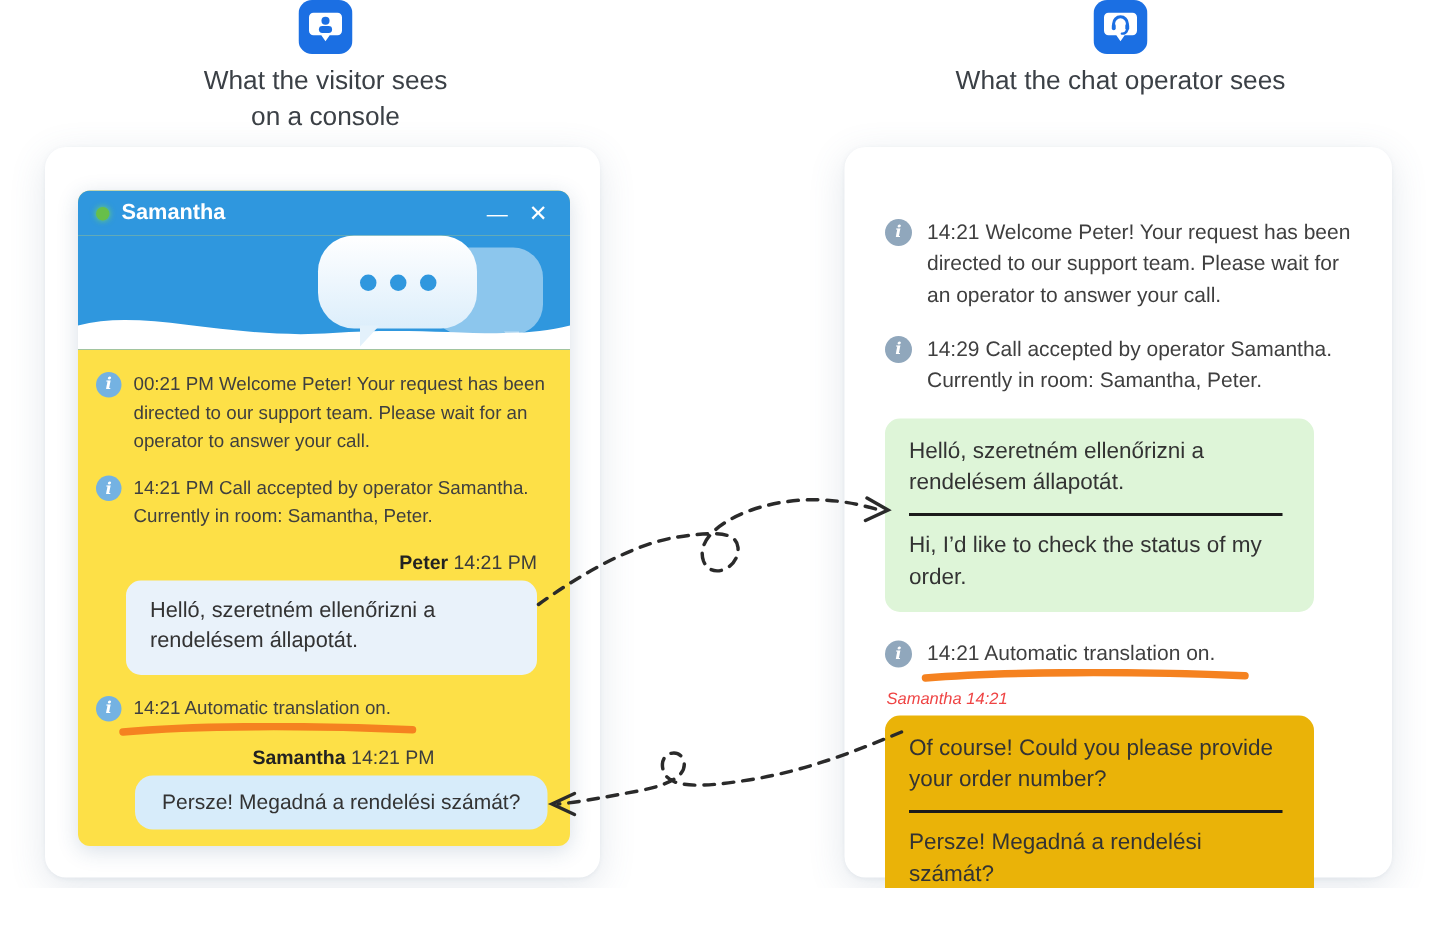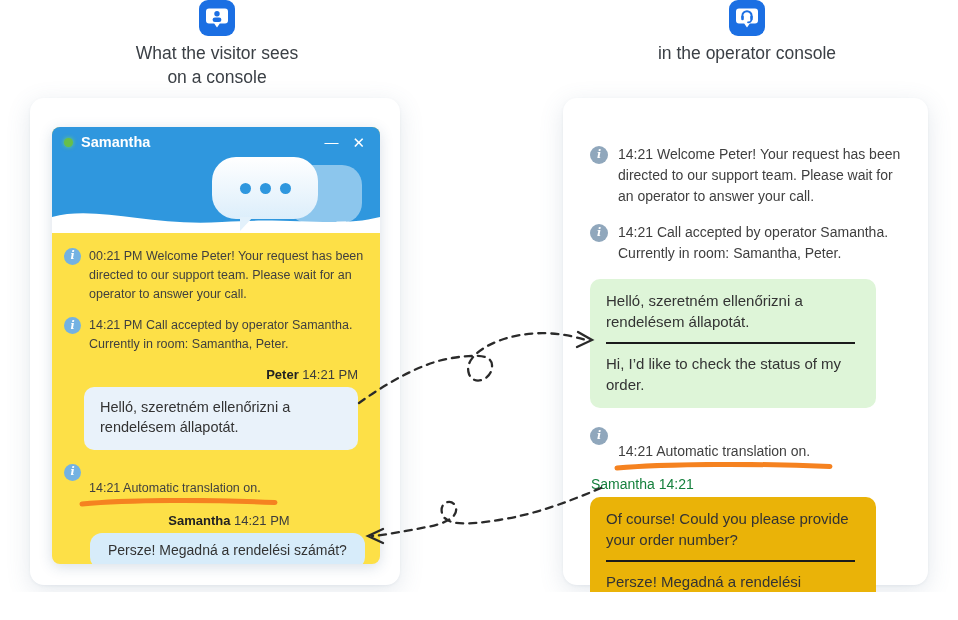--- a/index.html
+++ b/index.html
@@ -57,33 +57,33 @@
   .msg-meta { font-size:13px; color:#3c3c3c; }
   .msg-meta b { color:#222; }
   .meta-right { text-align:right; margin:10px 10px 5px 0; }
   .meta-left { margin:15px 0 5px 26px;text-align:center; }
 
   .bubble { border-radius:10px; font-size:14.5px; line-height:1.42; color:#333; }
   .vw-visitor-bubble { background:#e9f2fa; margin:0 10px 0 20px; padding:10px 16px 12px; }
   .vw-operator-bubble { display:inline-block; background:#d7ecfa; border-radius:12px;
                         margin-left:26px; padding:8px 18px; font-size:14px; }
 
-  .sys-underlined-wrap { position:relative; display:inline-block;margin-top:16px; }
+  .sys-underlined-wrap { position:relative; display:inline-block; }
   .underline-svg { position:absolute; top:100%; margin-top:0px; }
 
   
   .console-body { padding:46px 26px 0 27px; }
   .console-body .sys-msg { font-size:14px; margin-bottom:15px; gap:10px; }
   .console-body .info-ic { width:18px; height:18px; margin-top:2px; }
   .op-bubble { border-radius:10px; padding:11px 16px 13px; margin:0 26px 0 0;
                font-size:15px; line-height:1.42; color:#333; }
   .op-bubble.green { background:#def5d8; margin-top:2px; margin-bottom:17px; }
   .op-bubble.blue  { background:#eab308; }
   .bubble-divider { border:none; border-top:2px solid #1b1b1b; margin:9px 0 9px; width:98%; }
-  .op-label { font-size:14px; color:#15803d; margin:14px 0 5px 1px; }
+  .op-label { font-size:11px; color:#ef4444; margin:14px 0 5px 1px;font-style:italic; }
 
   
   .overlay { position:absolute; left:0; top:0; width:958px; height:620px; pointer-events:none; z-index:9; }
 </style>
 </head>
 <body>
 
 <div class="stage">
 
   <div class="col-header left">
@@ -106,21 +106,21 @@
       <svg viewBox="0 0 36 36" width="36" height="36">
         <rect width="36" height="36" rx="9" fill="#1b6fe3"></rect>
         <path d="M10,8.5 h16 a3,3 0 0 1 3,3 v9 a3,3 0 0 1 -3,3 h-5.2 l-2.8,4 -2.8,-4 H10 a3,3 0 0 1 -3,-3 v-9 a3,3 0 0 1 3,-3 z" fill="#fff"></path>
         <path d="M13.4,17 v-1.2 a4.6,4.6 0 0 1 9.2,0 V17" fill="none" stroke="#1b6fe3" stroke-width="2" stroke-linecap="round"></path>
         <rect x="12.2" y="15.8" width="2.6" height="4.4" rx="1.3" fill="#1b6fe3"></rect>
         <rect x="21.2" y="15.8" width="2.6" height="4.4" rx="1.3" fill="#1b6fe3"></rect>
         <path d="M22.5,20 a3.6,3.6 0 0 1 -3.6,2.4" fill="none" stroke="#1b6fe3" stroke-width="1.6" stroke-linecap="round"></path>
       </svg>
     </span>
     <div class="col-title">
-      <div>in the operator console</div>
+      <div>What the chat operator sees</div>
     </div>
   </div>
 
   <div class="card visitor">
     <div class="chat-widget">
 
       <div class="cw-titlebar">
         <span class="status-dot"></span>
         <span class="cw-title">Samantha</span>
         <span class="cw-ctl">—</span>
@@ -180,21 +180,21 @@
   <div class="card operator">
     <div class="console-body">
 
       <div class="sys-msg">
         <span class="info-ic gray">i</span>
         <span>14:21 Welcome Peter! Your request has been directed to our support team. Please wait for an operator to answer your call.</span>
       </div>
 
       <div class="sys-msg">
         <span class="info-ic gray">i</span>
-        <span>14:21 Call accepted by operator Samantha. Currently in room: Samantha, Peter.</span>
+        <span>14:29 Call accepted by operator Samantha. Currently in room: Samantha, Peter.</span>
       </div>
 
       <div class="op-bubble green">
         <div>Helló, szeretném ellenőrizni a rendelésem állapotát.</div>
         <hr class="bubble-divider">
         <div>Hi, I’d like to check the status of my order.</div>
       </div>
 
       <div class="sys-msg" style="margin-bottom:0;">
         <span class="info-ic gray">i</span>

